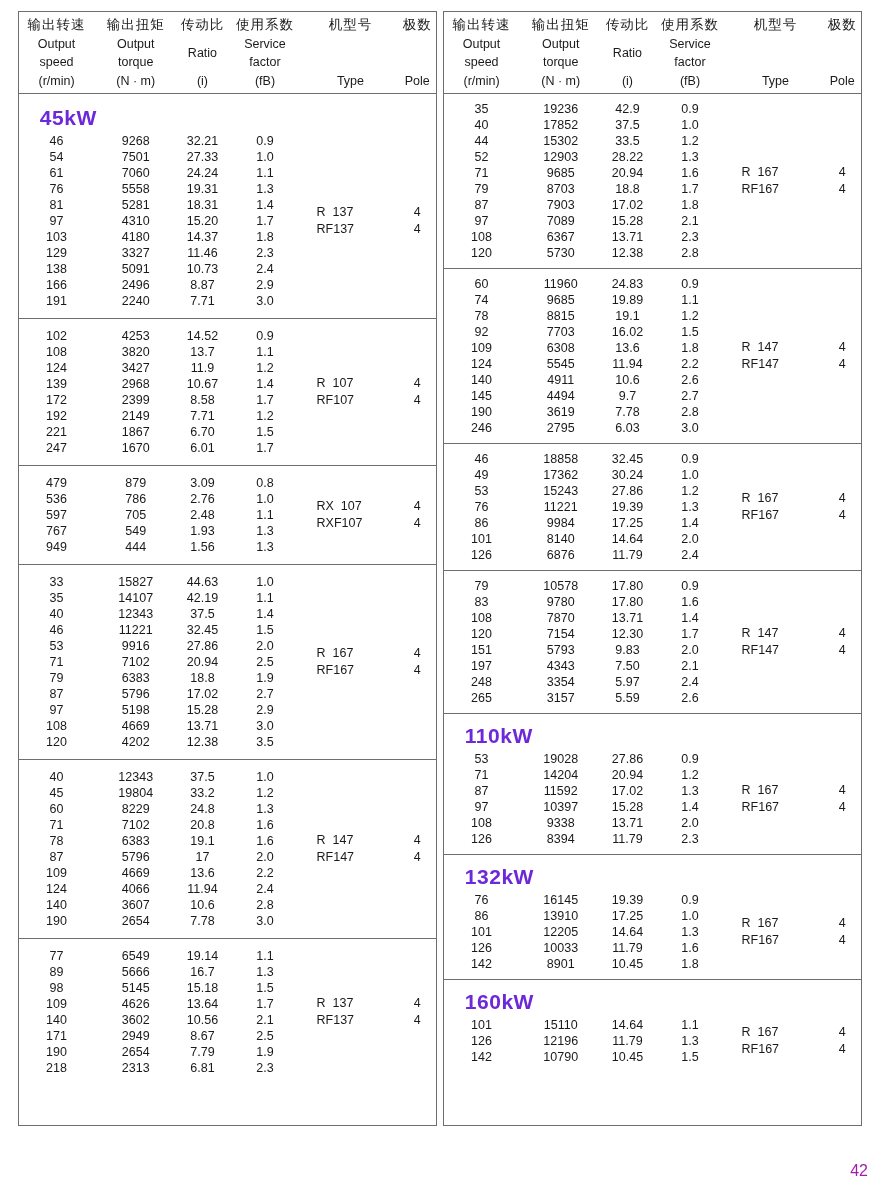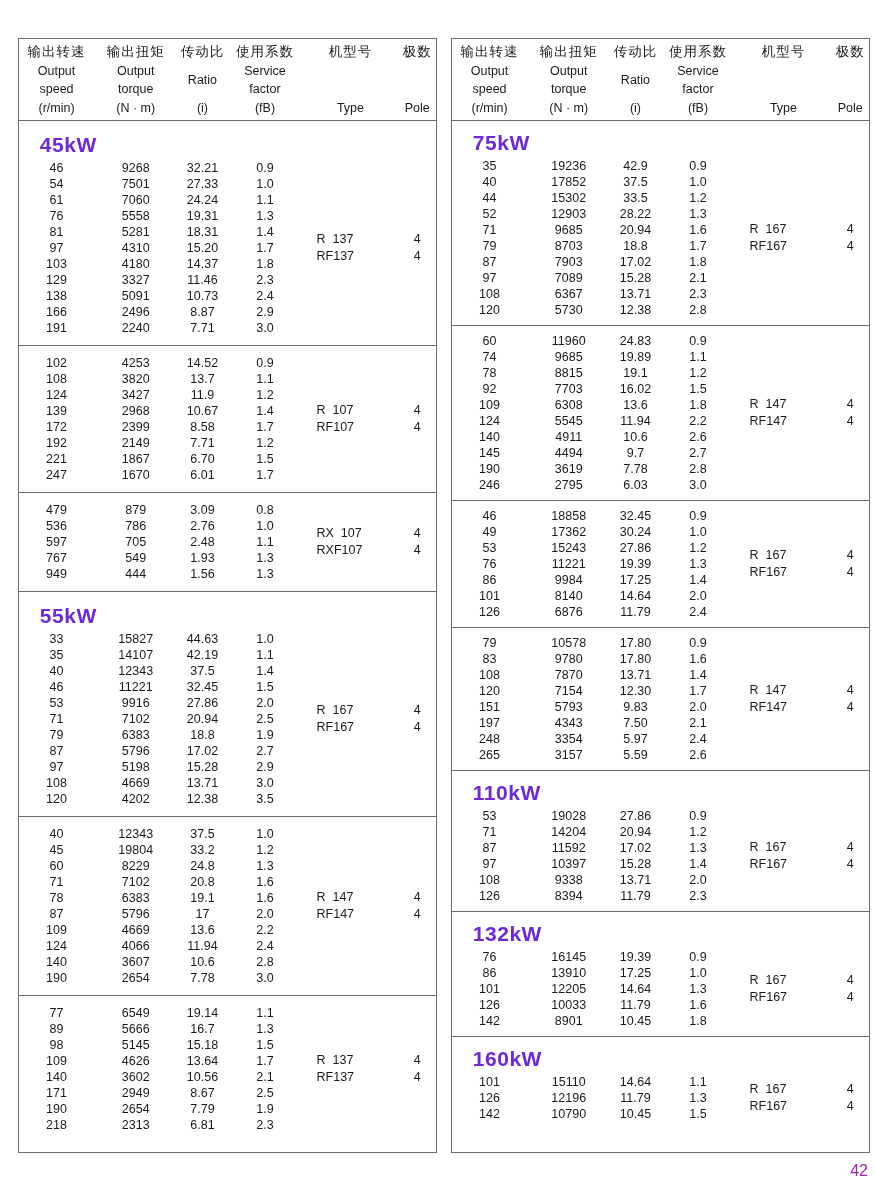--- a/index.html
+++ b/index.html
@@ -3,21 +3,21 @@
 <meta charset="utf-8">
 <style>
   html,body{margin:0;padding:0;background:#ffffff;}
   body{
     width:875px;height:1191px;
     font-family:"Liberation Sans","DejaVu Sans",sans-serif;
     color:#1a1a1a;
     -webkit-font-smoothing:antialiased;
   }
   .page{position:relative;width:875px;height:1191px;background:#fff;}
-  .tables{position:absolute;top:38px;left:18px;display:flex;gap:14px;}
+  .tables{position:absolute;top:11px;left:18px;display:flex;gap:6px;}
   .gtable{
     width:419px;height:1115px;box-sizing:border-box;
     border:1px solid #6e6e6e;overflow:hidden;background:#fff;
   }
   .thead{
     height:82px;box-sizing:border-box;border-bottom:1px solid #6e6e6e;
     display:grid;grid-template-columns:18% 20% 12% 18% 23% 9%;
     padding:5px 0 5px;
   }
   .th{
@@ -267,21 +267,20 @@
                 <span class="tpole">4</span>
               </div>
               <div class="tline">
                 <span class="tlabel">RXF107</span>
                 <span class="tpole">4</span>
               </div>
             </div>
           </div>
         </div>
         <div class="block">
-          <div class="power">55kW</div>
           <div class="rowswrap">
             <div class="trow">
               <span>33</span>
               <span>15827</span>
               <span>44.63</span>
               <span>1.0</span>
             </div>
             <div class="trow">
               <span>35</span>
               <span>14107</span>
@@ -519,21 +518,20 @@
           <div class="th">
             <span class="zh">机型号</span>
             <span class="unit">Type</span>
           </div>
           <div class="th">
             <span class="zh">极数</span>
             <span class="unit">Pole</span>
           </div>
         </div>
         <div class="block">
-          <div class="power">75kW</div>
           <div class="rowswrap">
             <div class="trow">
               <span>35</span>
               <span>19236</span>
               <span>42.9</span>
               <span>0.9</span>
             </div>
             <div class="trow">
               <span>40</span>
               <span>17852</span>

